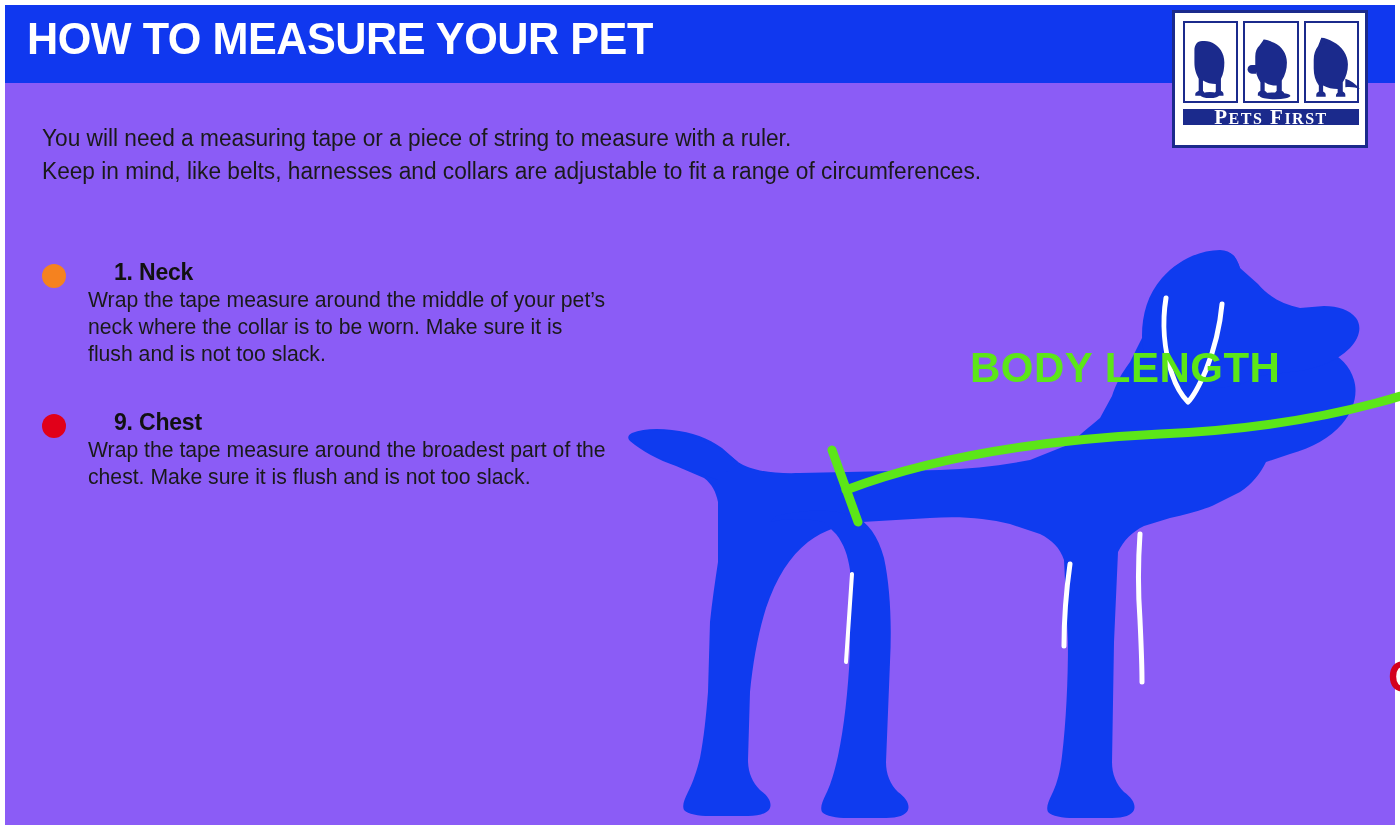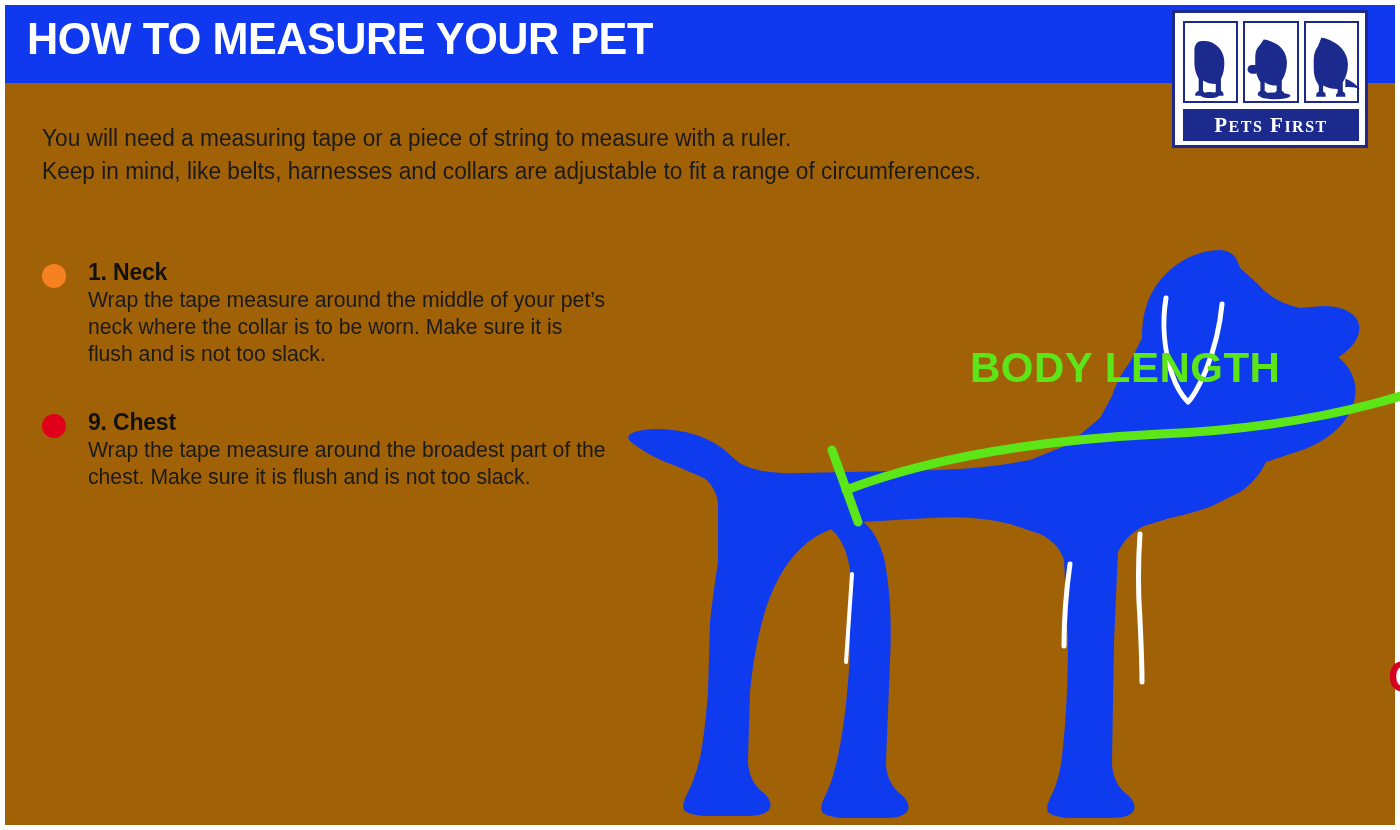--- a/index.html
+++ b/index.html
@@ -5,21 +5,21 @@
   html,body{margin:0;padding:0;}
   body{
     width:1400px;height:830px;
     background:#ffffff;
     font-family:"Liberation Sans",sans-serif;
     overflow:hidden;
   }
   #page{
     position:relative;
     width:1400px;height:830px;
-    background:#a16207;
+    background:#8b5cf6;
     overflow:hidden;
   }
   
   .frame-top{position:absolute;left:0;top:0;width:1400px;height:5px;background:#ffffff;}
   .frame-left{position:absolute;left:0;top:0;width:5px;height:830px;background:#ffffff;}
   .frame-right{position:absolute;right:0;top:0;width:5px;height:830px;background:#ffffff;}
   .frame-bottom{position:absolute;left:0;bottom:0;width:1400px;height:5px;background:#ffffff;}
 
   
   .header-bar{
@@ -61,21 +61,21 @@
     flex:1;
     border:2px solid #1b2a8c;
     box-sizing:border-box;
     position:relative;
     overflow:visible;
     background:#ffffff;
   }
   .logo-panel svg{position:absolute;left:0;top:0;width:100%;height:100%;overflow:visible;}
   .logo-banner{
     position:absolute;left:8px;top:96px;
-    width:176px;height:32px;
+    width:176px;height:16px;
     background:#1b2a8c;
     border:2px solid #1b2a8c;
     box-sizing:border-box;
     display:flex;align-items:center;justify-content:center;
   }
   .logo-banner-text{
     color:#ffffff;
     font-size:21px;
     font-weight:bold;
     letter-spacing:1.5px;
@@ -98,21 +98,21 @@
   .intro div{white-space:nowrap;}
 
   
   .steps{position:absolute;left:38px;top:258px;width:600px;}
   .step{position:relative;margin-bottom:28px;}
   .step-bullet{
     position:absolute;left:4px;top:6px;
     width:24px;height:24px;border-radius:50%;
   }
   .step-title{
-    margin-left:50px;
+    margin-left:76px;
     font-size:23px;
     font-weight:bold;
     color:#111111;
     letter-spacing:-0.2px;
     line-height:1.25;
   }
   .step-body{
     margin-left:50px;
     font-size:21.5px;
     color:#1a1a1a;

